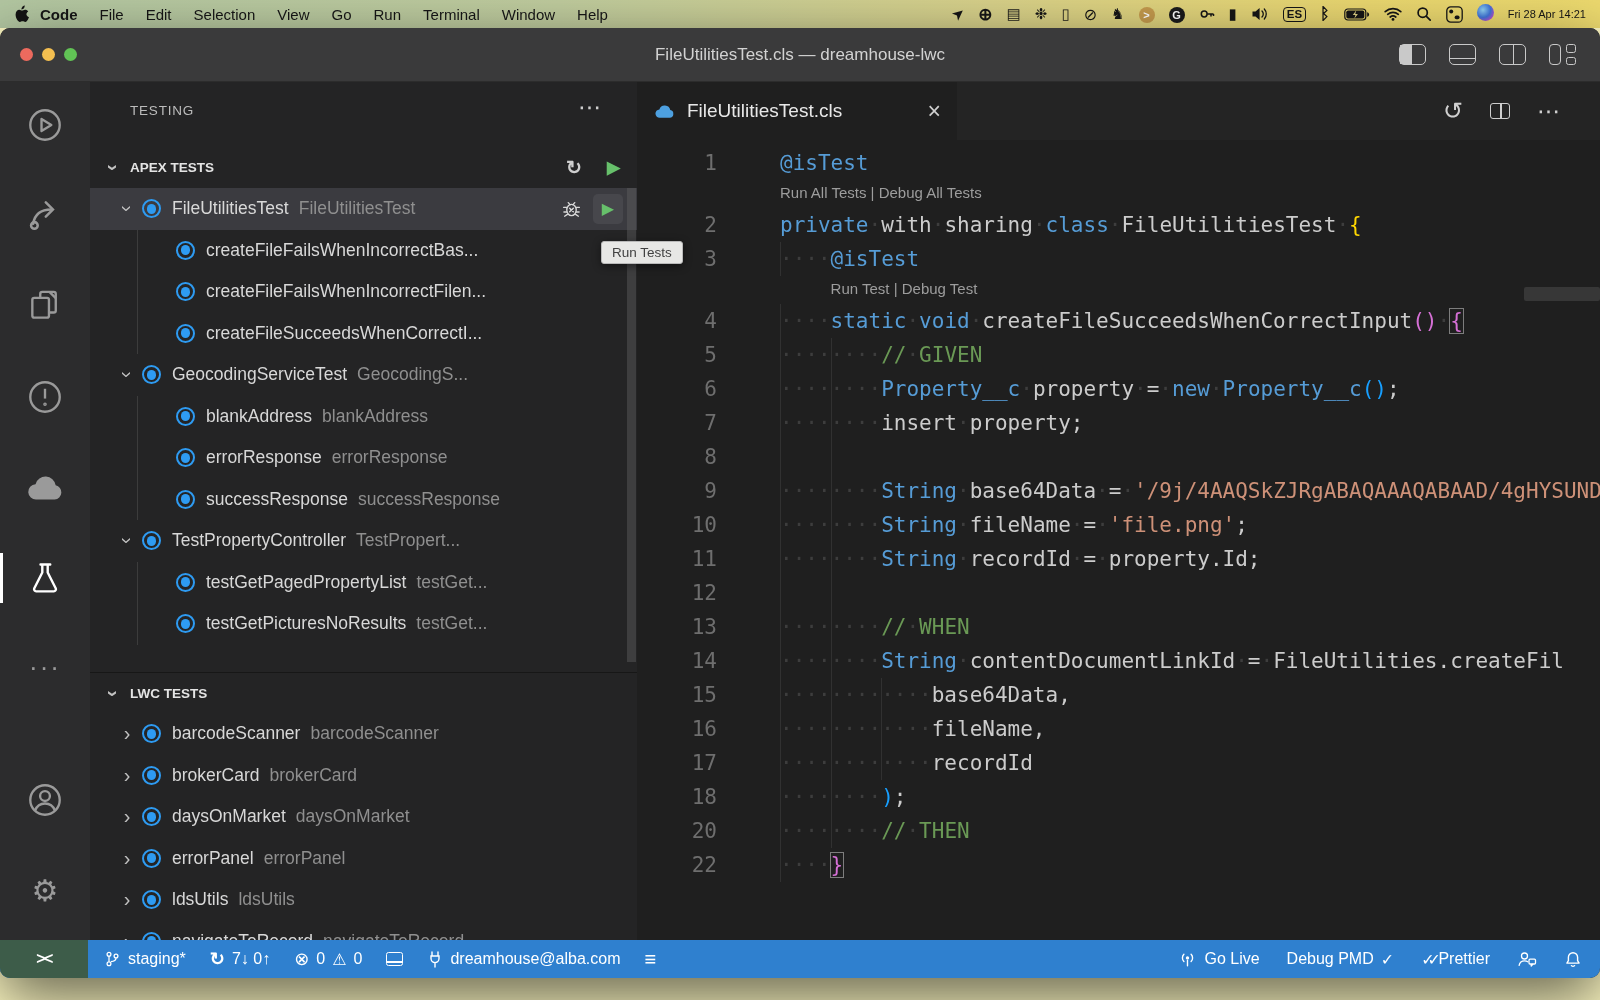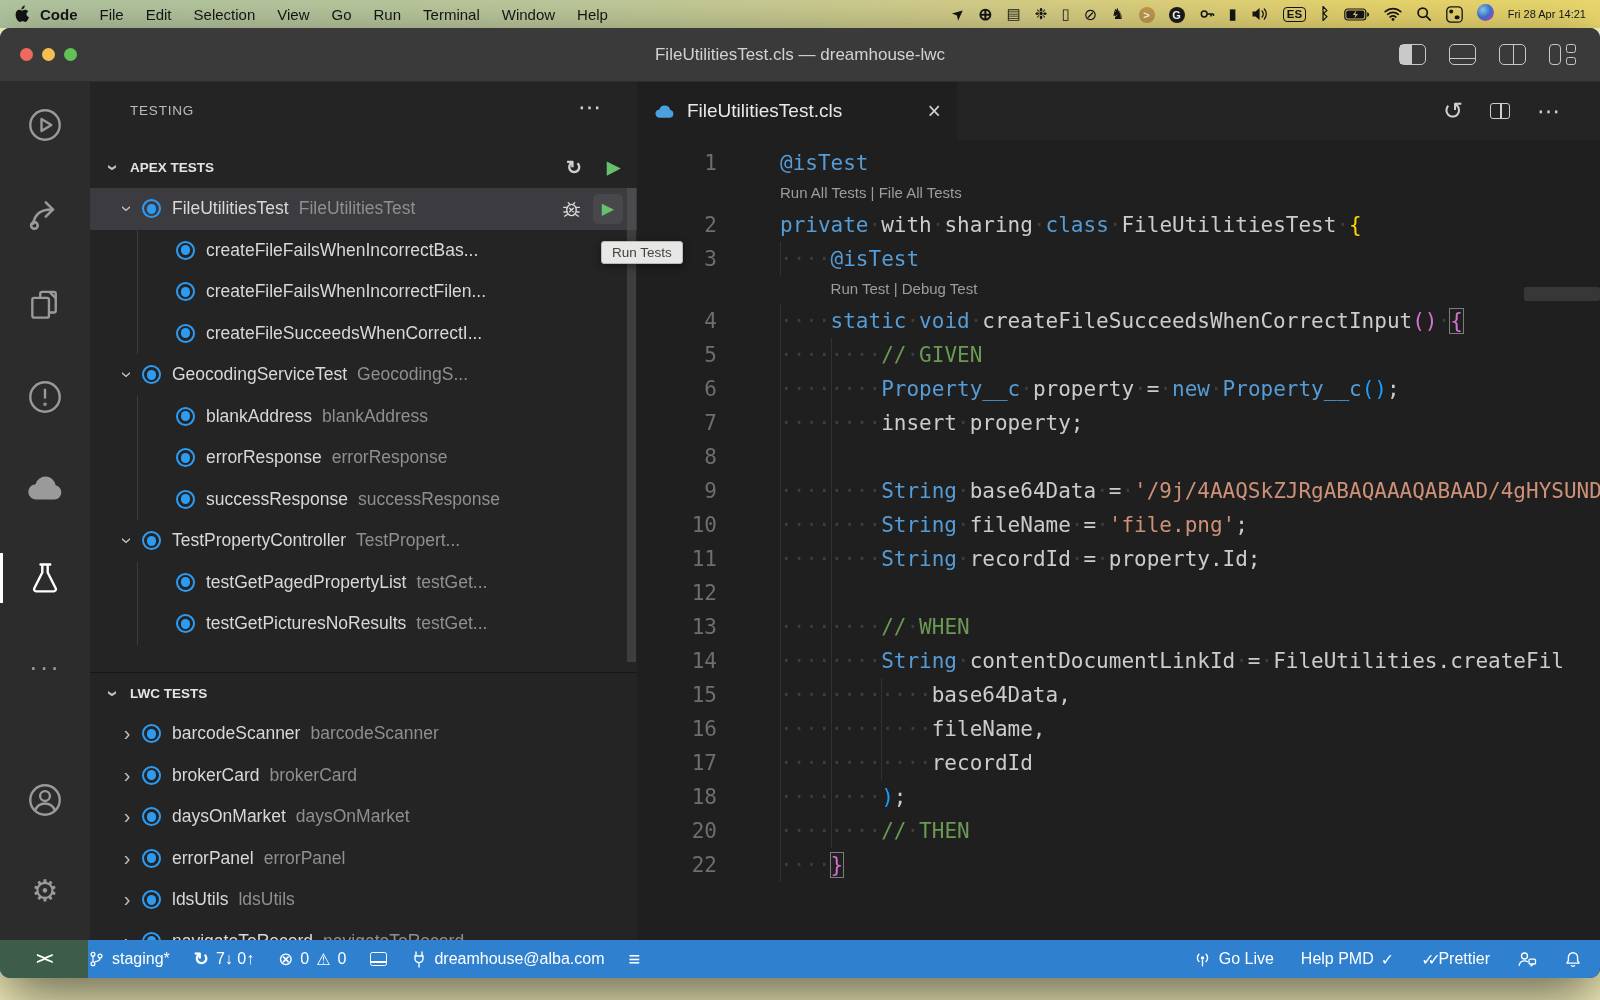--- a/index.html
+++ b/index.html
@@ -96,21 +96,21 @@
   .kw{color:#569cd6;} .pl{color:#cccccc;} .com{color:#6a9955;} .str{color:#ce9178;}
   .b1{color:#ffd700;} .b2{color:#d670d6;} .b3{color:#179fff;}
   .bm{outline:1px solid #7d7d7d;}
   .wsd{color:#3d3d3d;}
   i.wsd{font-style:normal;}
   .ed-dash{position:absolute;right:0;top:205px;width:76px;height:14px;background:#4a4a4a;opacity:.55;border-radius:2px;}
   
   #statusbar{height:38px;background:#2f80cf;display:flex;align-items:center;color:#fff;font-size:16px;}
   .remote{width:88px;height:100%;background:#3d5c49;display:flex;align-items:center;justify-content:center;
           font-weight:700;font-size:16px;letter-spacing:-1.5px;flex:none;}
-  .sb-left{display:flex;gap:24px;padding-left:0;align-items:center;}
+  .sb-left{display:flex;gap:24px;padding-left:16px;align-items:center;}
   .sb-right{margin-left:auto;display:flex;gap:27px;padding-right:18px;align-items:center;}
   .sbi{display:flex;align-items:center;gap:7px;white-space:nowrap;}
   .sbi .gi18{font-size:18px;font-weight:600;}
   .panelbox{width:17px;height:14px;border:1.6px solid #fff;border-radius:2.5px;position:relative;box-sizing:border-box;}
   .panelbox::after{content:"";position:absolute;left:0;right:0;bottom:2px;height:1.6px;background:#fff;}
   .dblcheck{letter-spacing:-7px;font-size:16px;}
   svg{display:block;}
 </style>
 </head>
 <body>
@@ -433,21 +433,21 @@
             <span class="kebab">⋯</span>
           </div>
         </div>
         <div id="code">
             <div class="crow">
               <span class="ln">1</span>
               <span class="ct"><span class="kw">@isTest</span></span>
             </div>
             <div class="crow lens">
               <span class="ln"></span>
-              <span class="ct"><span style="margin-left:0px">Run All Tests | File All Tests</span></span>
+              <span class="ct"><span style="margin-left:0px">Run All Tests | Debug All Tests</span></span>
             </div>
             <div class="crow">
               <span class="ln">2</span>
               <span class="ct"><span class="kw">private</span><span class="pl"><i class="wsd">·</i>with<i class="wsd">·</i>sharing<i class="wsd">·</i></span><span class="kw">class</span><span class="pl"><i class="wsd">·</i>FileUtilitiesTest<i class="wsd">·</i></span><span class="b1">{</span></span>
             </div>
             <div class="crow">
               <span class="ln">3</span>
               <span class="ct"><i class="ig" style="left:calc(43px + 0ch)"></i><span class="wsd">····</span><span class="kw">@isTest</span></span>
             </div>
             <div class="crow lens">
@@ -570,21 +570,21 @@
           <span class="sbi">
             <svg width="19" height="17" viewBox="0 0 18 16">
               <g stroke="#fff" stroke-width="1.3" fill="none" stroke-linecap="round">
                 <circle cx="9" cy="6.5" r="1.6" fill="#fff" stroke="none"></circle>
                 <path d="M5.6 9.9a4.8 4.8 0 010-6.8M12.4 3.1a4.8 4.8 0 010 6.8M9 8.6V14"></path>
               </g>
             </svg>
             <span>Go Live</span>
           </span>
           <span class="sbi">
-            <span>Help PMD</span>
+            <span>Debug PMD</span>
             <span style="font-size:16px">✓</span>
           </span>
           <span class="sbi">
             <span class="dblcheck">✓✓&nbsp;</span>
             <span>Prettier</span>
           </span>
           <span class="sbi">
             <svg width="20" height="18" viewBox="0 0 20 18">
               <g stroke="#fff" stroke-width="1.3" fill="none" stroke-linejoin="round">
                 <circle cx="7.5" cy="6" r="3"></circle>

